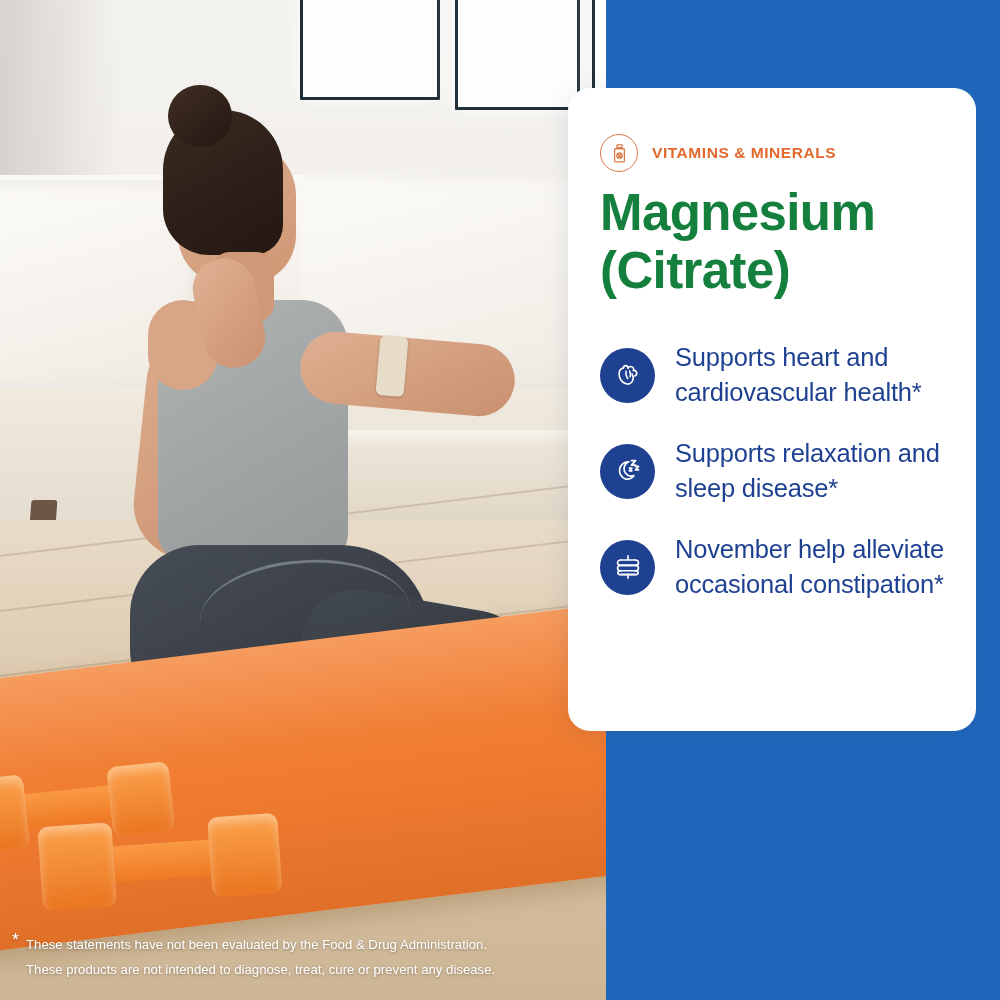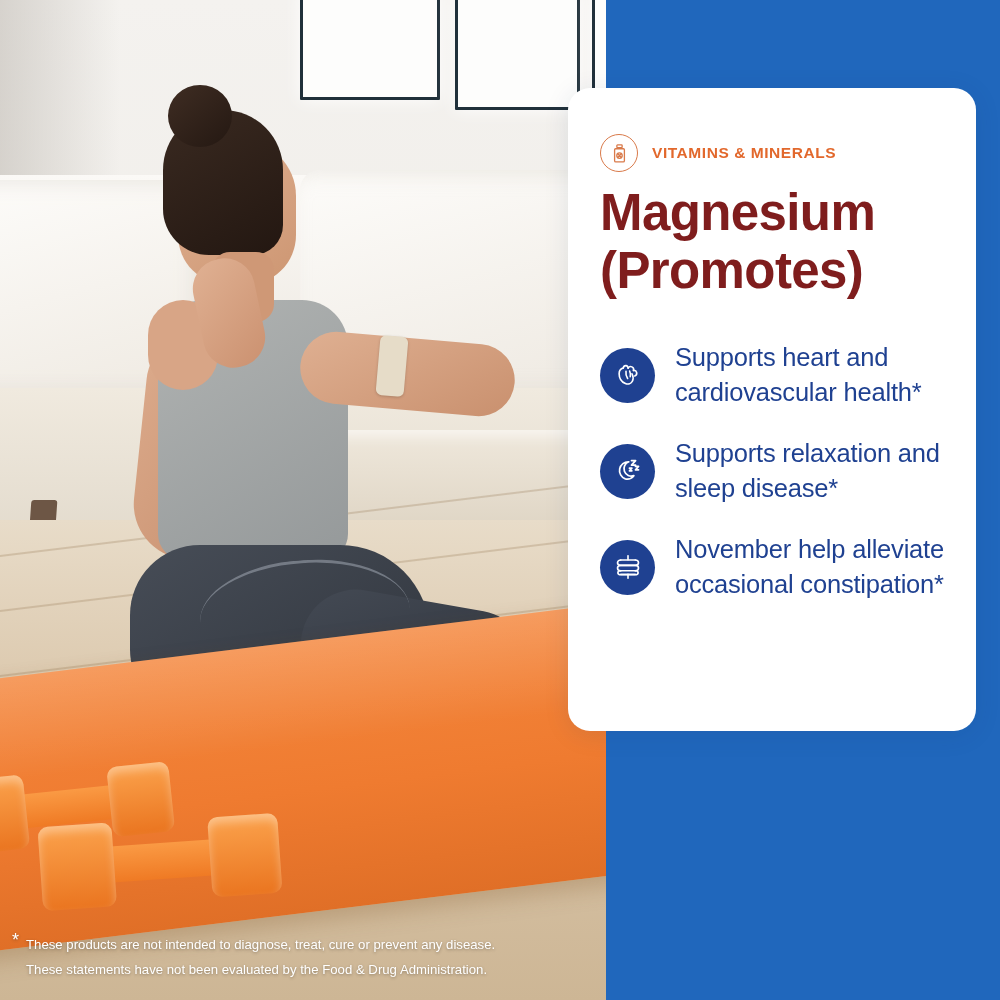--- a/index.html
+++ b/index.html
@@ -90,21 +90,21 @@
   .badge{ position:absolute; left:32px; top:46px; display:flex; align-items:center; gap:14px; }
   .badge-circle{
     width:38px; height:38px; border-radius:50%;
     border:1.6px solid #d97a4a; display:flex; align-items:center; justify-content:center;
     flex:0 0 auto;
   }
   .badge-text{ color:#e2682c; font-size:15.5px; font-weight:bold; letter-spacing:.55px; }
 
   .title{
     position:absolute; left:32px; top:96px; width:350px;
-    color:#7f1d1d; font-size:51px; font-weight:bold;
+    color:#15803d; font-size:51px; font-weight:bold;
     line-height:58px; letter-spacing:-.6px;
   }
 
   .benefits{ position:absolute; left:32px; top:252px; width:350px; }
   .benefit{ display:flex; align-items:center; gap:20px; margin-bottom:26px; }
   .b-icon{
     width:55px; height:55px; border-radius:50%; background:#1f4191;
     flex:0 0 auto; display:flex; align-items:center; justify-content:center;
   }
   .b-text{
@@ -176,42 +176,42 @@
       <div class="db-head" style="left:150px;top:10px;width:62px;height:70px;"></div>
     </div>
     <div class="db" style="left:40px;top:810px;width:270px;height:100px;transform:rotate(-4deg);">
       <div class="db-bar" style="left:58px;top:32px;width:130px;height:36px;"></div>
       <div class="db-head" style="left:0;top:8px;width:74px;height:84px;"></div>
       <div class="db-head" style="left:170px;top:10px;width:70px;height:80px;"></div>
     </div>
 
     <div class="footnote">
       <span class="star">*</span>
+      <span class="ln">These statements have not been evaluated by the Food &amp; Drug Administration.</span>
       <span class="ln">These products are not intended to diagnose, treat, cure or prevent any disease.</span>
-      <span class="ln">These statements have not been evaluated by the Food &amp; Drug Administration.</span>
     </div>
   </div>
 
   <div class="card">
 
     <div class="badge">
       <span class="badge-circle">
         <svg width="21" height="21" viewBox="0 0 24 24" fill="none" stroke="#d97a4a" stroke-width="1.5" stroke-linecap="round" stroke-linejoin="round">
           <rect x="9" y="2.2" width="6" height="3.2" rx="0.7"></rect>
           <path d="M7.6 6.6h8.8a1.2 1.2 0 0 1 1.2 1.2v12.4a1.4 1.4 0 0 1-1.4 1.4H7.8a1.4 1.4 0 0 1-1.4-1.4V7.8a1.2 1.2 0 0 1 1.2-1.2z"></path>
           <circle cx="12" cy="14.4" r="3.1"></circle>
           <path d="M9.9 12.3l4.2 4.2M14.1 12.3l-4.2 4.2"></path>
         </svg>
       </span>
       <span class="badge-text">VITAMINS &amp; MINERALS</span>
     </div>
 
     <div class="title">
       <span>Magnesium</span><br>
-      <span>(Promotes)</span>
+      <span>(Citrate)</span>
     </div>
 
     <div class="benefits">
 
       <div class="benefit">
         <span class="b-icon">
           <svg width="30" height="30" viewBox="0 0 24 24" fill="none" stroke="#ffffff" stroke-width="1.3" stroke-linecap="round" stroke-linejoin="round">
             <path d="M8.2 6.4c-1.9.5-3.3 2.2-3.3 4.5 0 3.6 2.3 6.7 5 7.9 2.2 1 4.6.2 5.6-1.8.9-1.9.6-4.2-.3-6"></path>
             <path d="M8.2 6.4c.2-1.1 1.1-2 2.2-1.9 1 .1 1.6 1 1.7 2"></path>
             <path d="M12.1 6.5c.6-1 1.9-1.5 3-1 1.1.5 1.6 1.8 1.3 2.9"></path>

